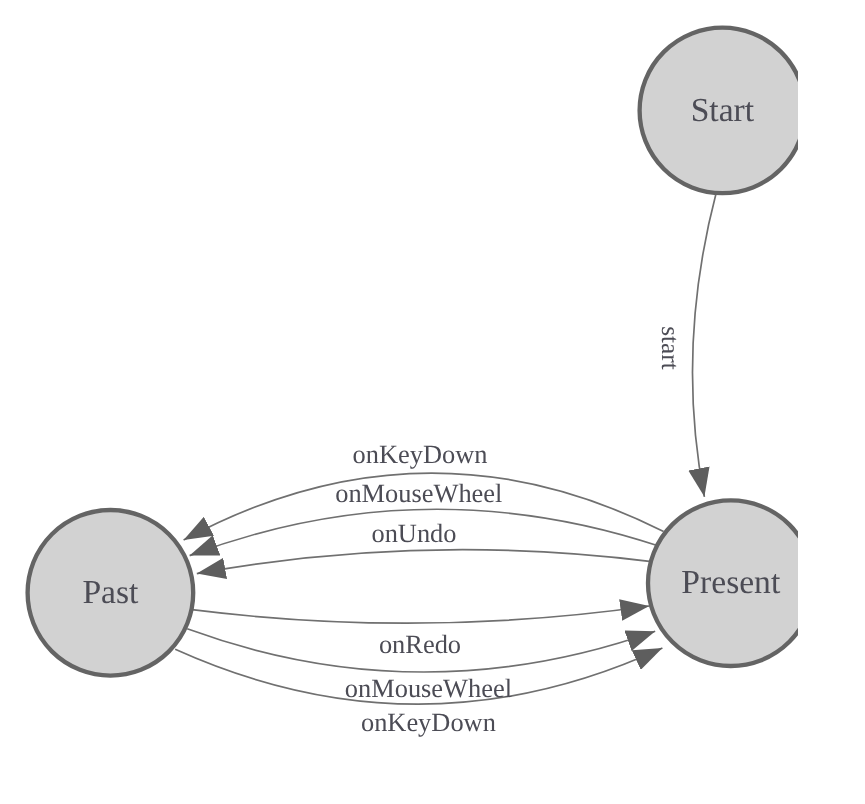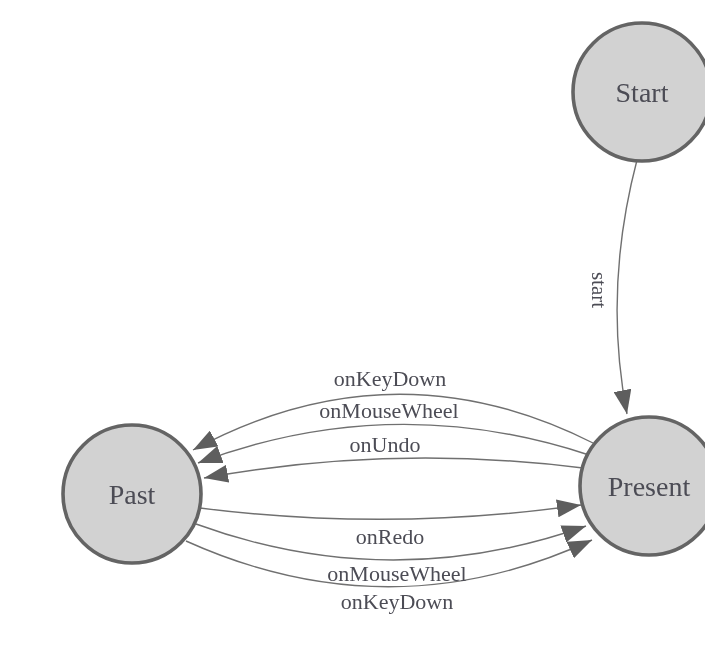--- a/index.html
+++ b/index.html
@@ -1,17 +1,17 @@
 <!DOCTYPE html>
 <html style="--node-fill: #d2d2d2; --node-stroke: #646464; --edge-stroke: #707070; --label-text: #4c4c55;"><head>
 <meta charset="utf-8">
 <style>
   html,body{margin:0;padding:0;background:#ffffff;}
   .stage{position:relative;width:665px;height:670px;background:#fff;overflow:hidden;
-         font-family:"Liberation Serif","DejaVu Serif",serif;padding-left:40px;}
+         font-family:"Liberation Serif","DejaVu Serif",serif;}
   svg{display:block;}
   .node-circle{fill:var(--node-fill,#d2d2d2);stroke:var(--node-stroke,#646464);stroke-width:3.6px;}
   .edge{fill:none;stroke:var(--edge-stroke,#707070);stroke-width:1.4px;}
   .node-label{fill:var(--label-text,#4c4c55);font-size:28px;text-anchor:middle;}
   .edge-label{fill:var(--label-text,#4c4c55);font-size:22px;text-anchor:middle;}
   .edge-label-small{fill:var(--label-text,#4c4c55);font-size:21px;text-anchor:middle;}
 </style>
 </head>
 <body>
 

